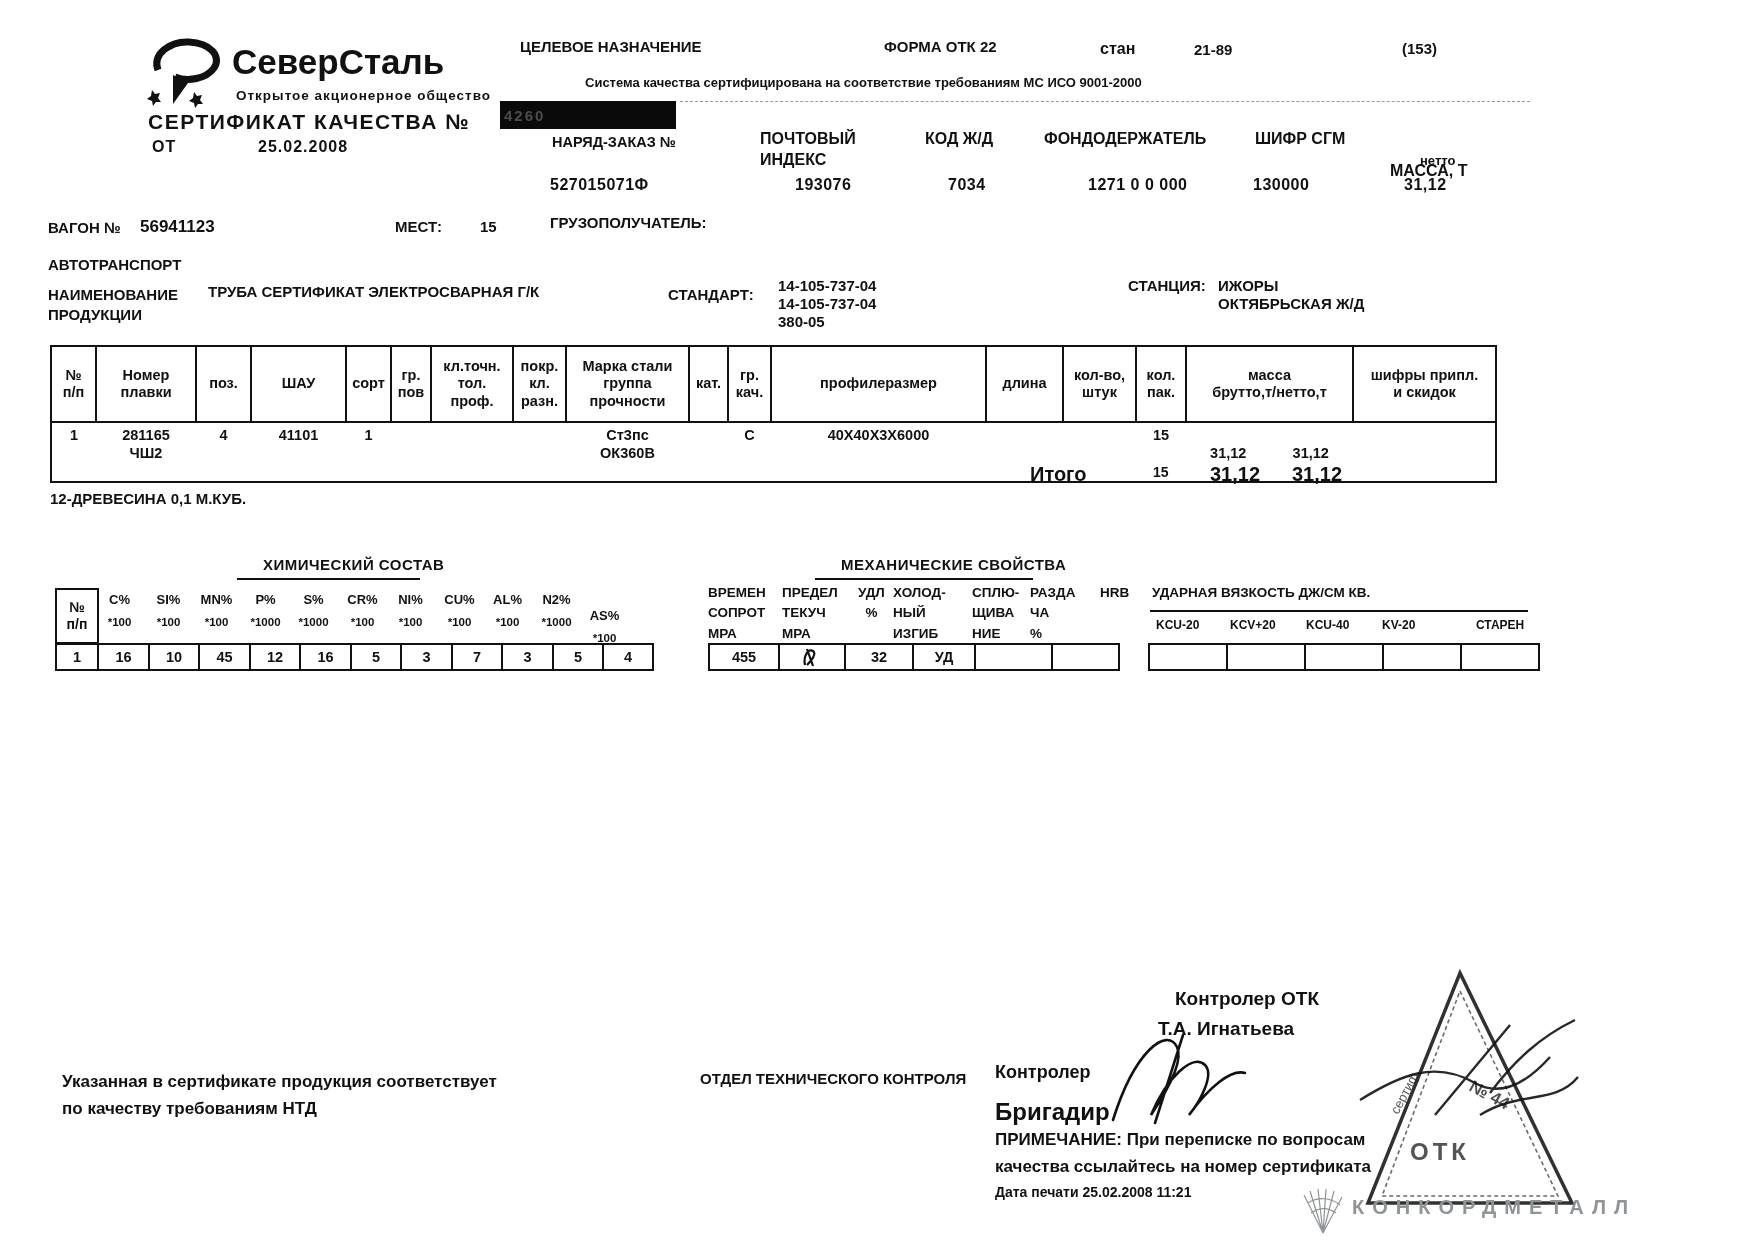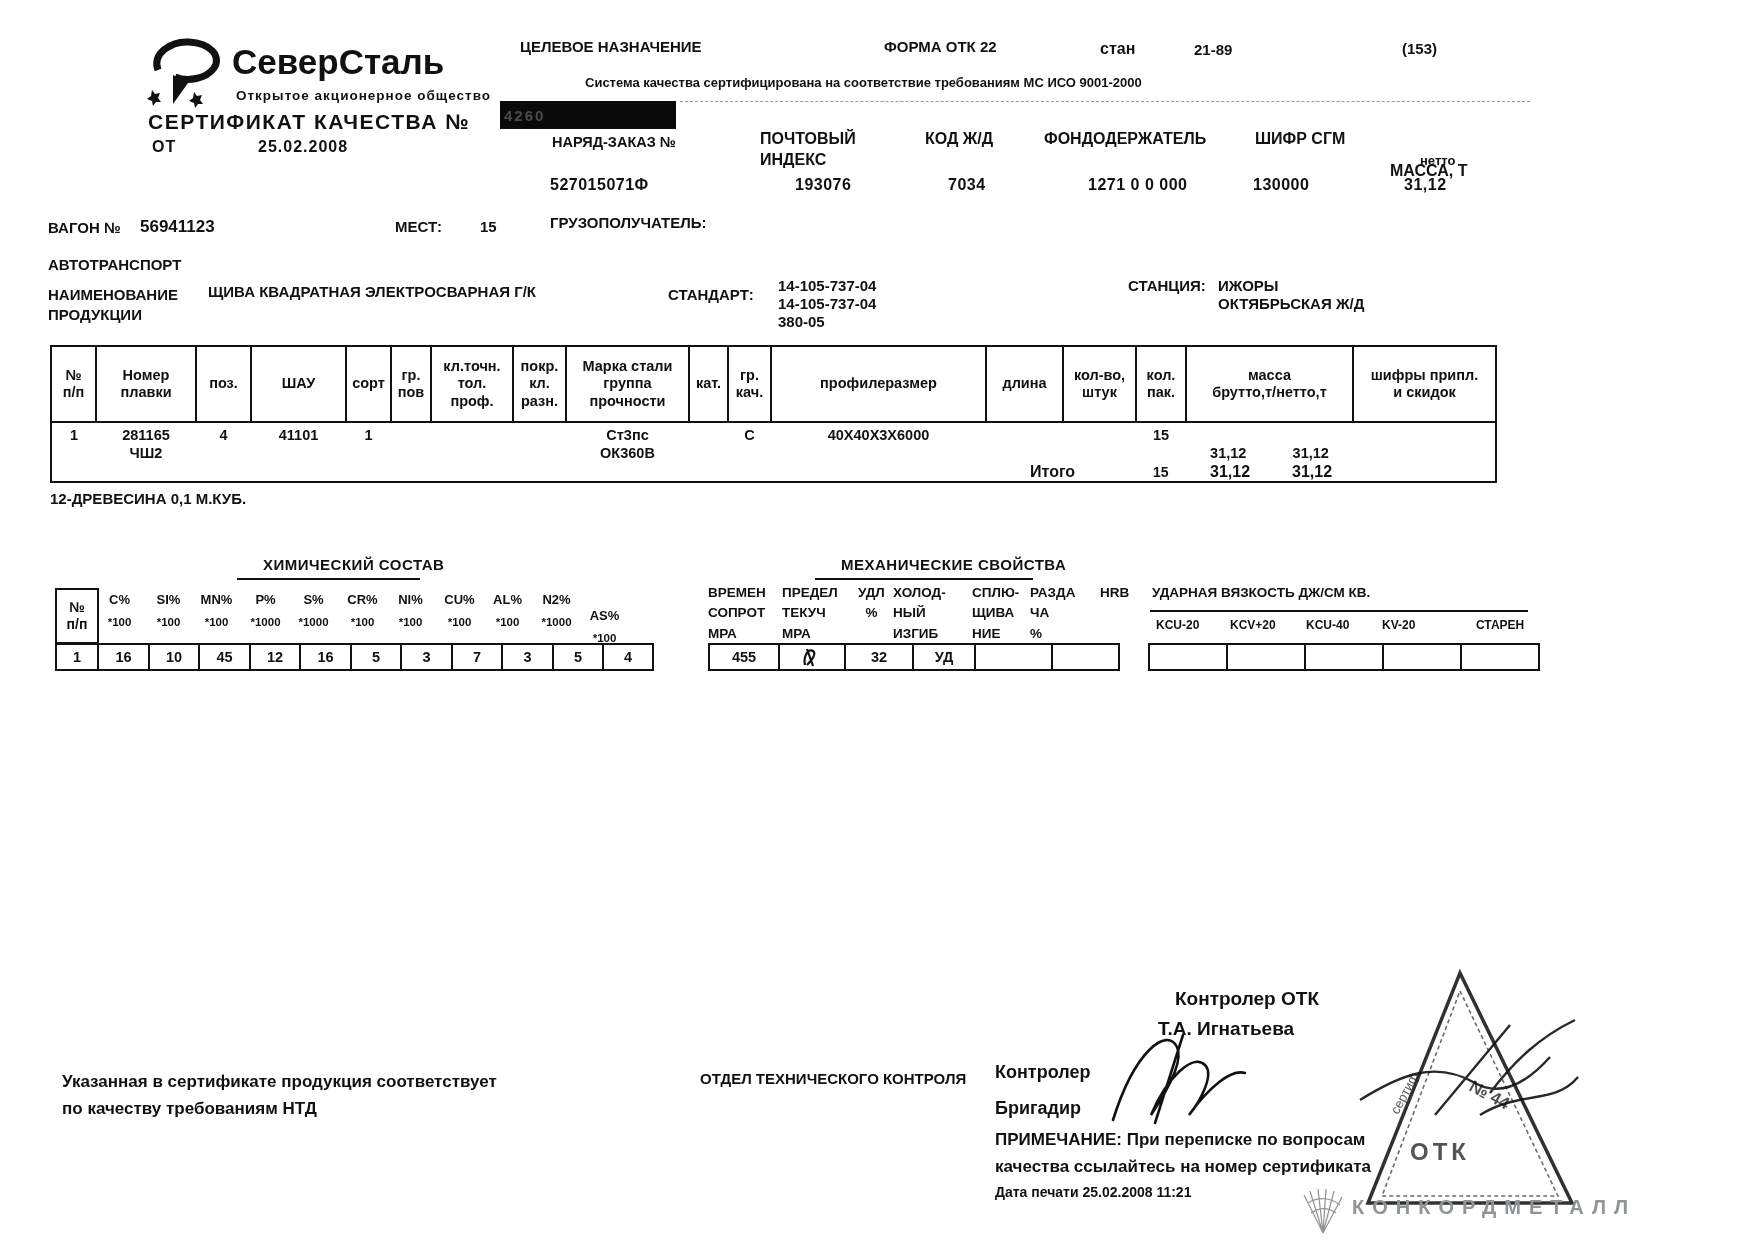--- a/index.html
+++ b/index.html
@@ -26,21 +26,21 @@
     border-collapse:collapse;table-layout:fixed;}
   table.main th{border:2.5px solid #111;font-size:14.5px;font-weight:bold;
     text-align:center;vertical-align:middle;padding:2px 1px;line-height:1.2;
     white-space:pre-line;height:70px;}
   table.main td{border-top:2.5px solid #111;border-bottom:2.5px solid #111;
     font-size:14.5px;font-weight:bold;text-align:center;vertical-align:top;
     padding-top:3px;height:40px;line-height:1.25;white-space:pre-line;}
   table.main td:first-child{border-left:2.5px solid #111;}
   table.main td:last-child{border-right:2.5px solid #111;}
   .masscell{display:flex;justify-content:space-around;font-weight:bold;}
-  .totrow{position:absolute;font-weight:bold;font-size:16px;}
+  .totrow{position:absolute;font-weight:bold;font-size:20px;}
   
   .sec-title{position:absolute;font-size:15px;font-weight:bold;letter-spacing:0.5px;margin-left:26px;}
   .uline{position:absolute;border-top:2.5px solid #111;}
   .chem-nobox{position:absolute;border:2.5px solid #111;width:40px;height:52px;
     display:flex;align-items:center;justify-content:center;text-align:center;
     font-weight:bold;font-size:14px;line-height:1.2;white-space:pre-line;}
   .chem-head{position:absolute;width:49px;text-align:center;font-weight:bold;}
   .chem-head .nm{display:block;font-size:13px;}
   .chem-head .ml{display:block;font-size:11.5px;margin-top:9px;}
   table.cells{position:absolute;border-collapse:collapse;table-layout:fixed;}
@@ -102,21 +102,21 @@
   <div class="lbl fieldval" style="left:1404px;top:176px;">31,12</div>
 
   <div class="lbl" style="left:48px;top:219px;font-size:15px;">ВАГОН №</div>
   <div class="lbl" style="left:140px;top:217px;font-size:17px;">56941123</div>
   <div class="lbl" style="left:395px;top:218px;font-size:15px;">МЕСТ:</div>
   <div class="lbl" style="left:480px;top:218px;font-size:15px;">15</div>
   <div class="lbl" style="left:550px;top:214px;font-size:15px;">ГРУЗОПОЛУЧАТЕЛЬ:</div>
   <div class="lbl" style="left:48px;top:256px;font-size:15px;">АВТОТРАНСПОРТ</div>
   <div class="lbl" style="left:48px;top:286px;font-size:15px;">НАИМЕНОВАНИЕ</div>
   <div class="lbl" style="left:48px;top:306px;font-size:15px;">ПРОДУКЦИИ</div>
-  <div class="lbl" style="left:208px;top:283px;font-size:15px;">ЩИВА КВАДРАТНАЯ ЭЛЕКТРОСВАРНАЯ Г/К</div>
+  <div class="lbl" style="left:208px;top:283px;font-size:15px;">ТРУБА СЕРТИФИКАТ ЭЛЕКТРОСВАРНАЯ Г/К</div>
   <div class="lbl" style="left:668px;top:286px;font-size:15px;">СТАНДАРТ:</div>
   <div class="lbl" style="left:778px;top:277px;font-size:15px;">14-105-737-04</div>
   <div class="lbl" style="left:778px;top:295px;font-size:15px;">14-105-737-04</div>
   <div class="lbl" style="left:778px;top:313px;font-size:15px;">380-05</div>
   <div class="lbl" style="left:1128px;top:277px;font-size:15px;">СТАНЦИЯ:</div>
   <div class="lbl" style="left:1218px;top:277px;font-size:15px;">ИЖОРЫ</div>
   <div class="lbl" style="left:1218px;top:295px;font-size:15px;">ОКТЯБРЬСКАЯ Ж/Д</div>
 
   <table class="main">
     <colgroup>
@@ -337,21 +337,21 @@
     </table>
 
   <div class="lbl foot-txt" style="left:62px;top:1072px;">Указанная в сертификате продукция соответствует</div>
   <div class="lbl foot-txt" style="left:62px;top:1099px;">по качеству требованиям НТД</div>
   <div class="lbl" style="left:700px;top:1070px;font-size:15px;">ОТДЕЛ ТЕХНИЧЕСКОГО КОНТРОЛЯ</div>
 
   <div class="lbl" style="left:1175px;top:988px;font-size:19px;font-weight:600;">Контролер ОТК</div>
   <div class="lbl" style="left:1158px;top:1018px;font-size:19px;font-weight:600;">Т.А. Игнатьева</div>
 
   <div class="lbl" style="left:995px;top:1062px;font-size:18px;">Контролер</div>
-  <div class="lbl" style="left:995px;top:1098px;font-size:18px;">Бригадир</div>
+  <div class="lbl" style="left:995px;top:1098px;font-size:24px;">Бригадир</div>
   <div class="lbl" style="left:995px;top:1130px;font-size:17px;">ПРИМЕЧАНИЕ: При переписке по вопросам</div>
   <div class="lbl" style="left:995px;top:1157px;font-size:17px;">качества ссылайтесь на номер сертификата</div>
   <div class="lbl" style="left:995px;top:1184px;font-size:14px;">Дата печати 25.02.2008 11:21</div>
 
   <svg class="sig-svg" style="left:1095px;top:1015px;" width="240" height="120" viewBox="0 0 240 120">
     <path d="M18 105 C40 35 72 12 82 32 C90 48 66 85 56 100 C72 62 98 38 110 50 C120 60 104 88 94 100 C114 72 136 54 150 58 M88 20 L60 108" fill="none" stroke="#111" stroke-width="2.6" stroke-linecap="round"></path>
   </svg>
 
   <svg class="stamp-svg" style="left:1340px;top:965px;" width="250" height="260" viewBox="0 0 250 260">
     <path d="M120 8 L232 238 L28 238 Z" fill="none" stroke="#1b1b1b" stroke-width="3.5" opacity="0.9"></path>

